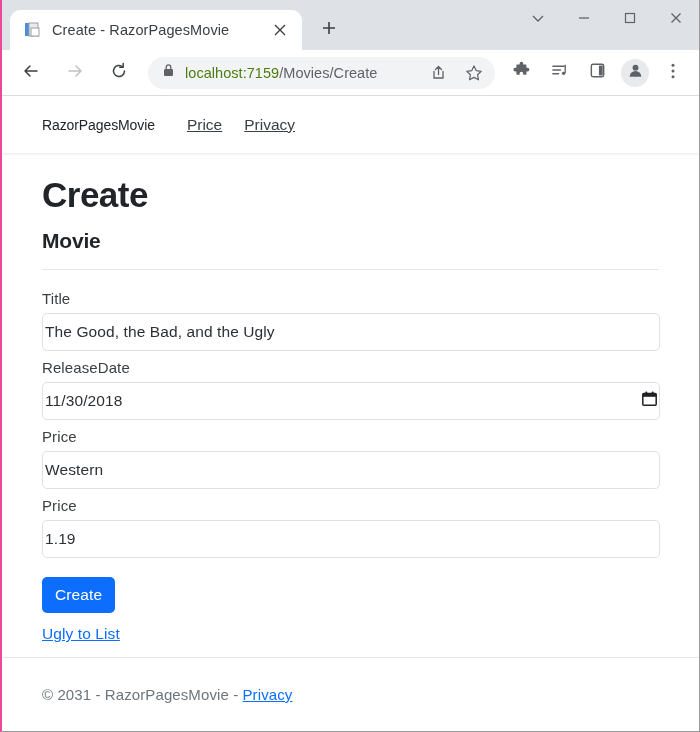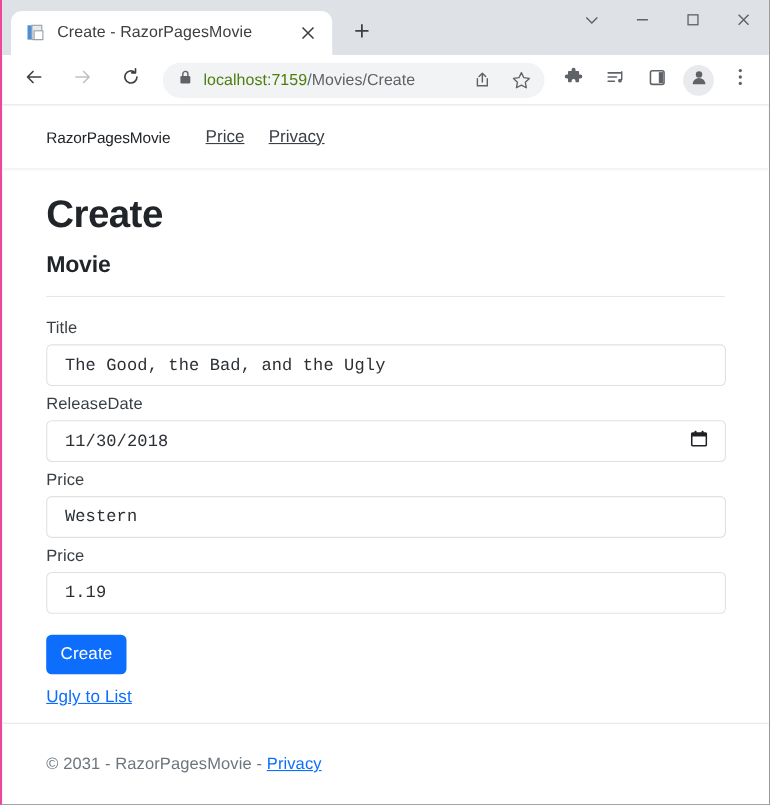--- a/index.html
+++ b/index.html
@@ -250,24 +250,24 @@
     margin-bottom: 6px;
     letter-spacing: .1px;
   }
 
   .form-control {
     width: 618px;
     height: 38px;
     border: 1px solid #dfe1e5;
     border-radius: 5px;
     background: #ffffff;
-    font-family: Liberation Mono, monospace;
+    font-family: Liberation Sans, sans-serif;
     font-size: 15.5px;
     color: #2c3034;
-    padding: 0 16px;
+    padding: 0 2px;
     letter-spacing: .1px;
     display: flex;
     align-items: center;
   }
 
   .form-control.date {
     justify-content: space-between;
   }
 
   .btn-primary {

